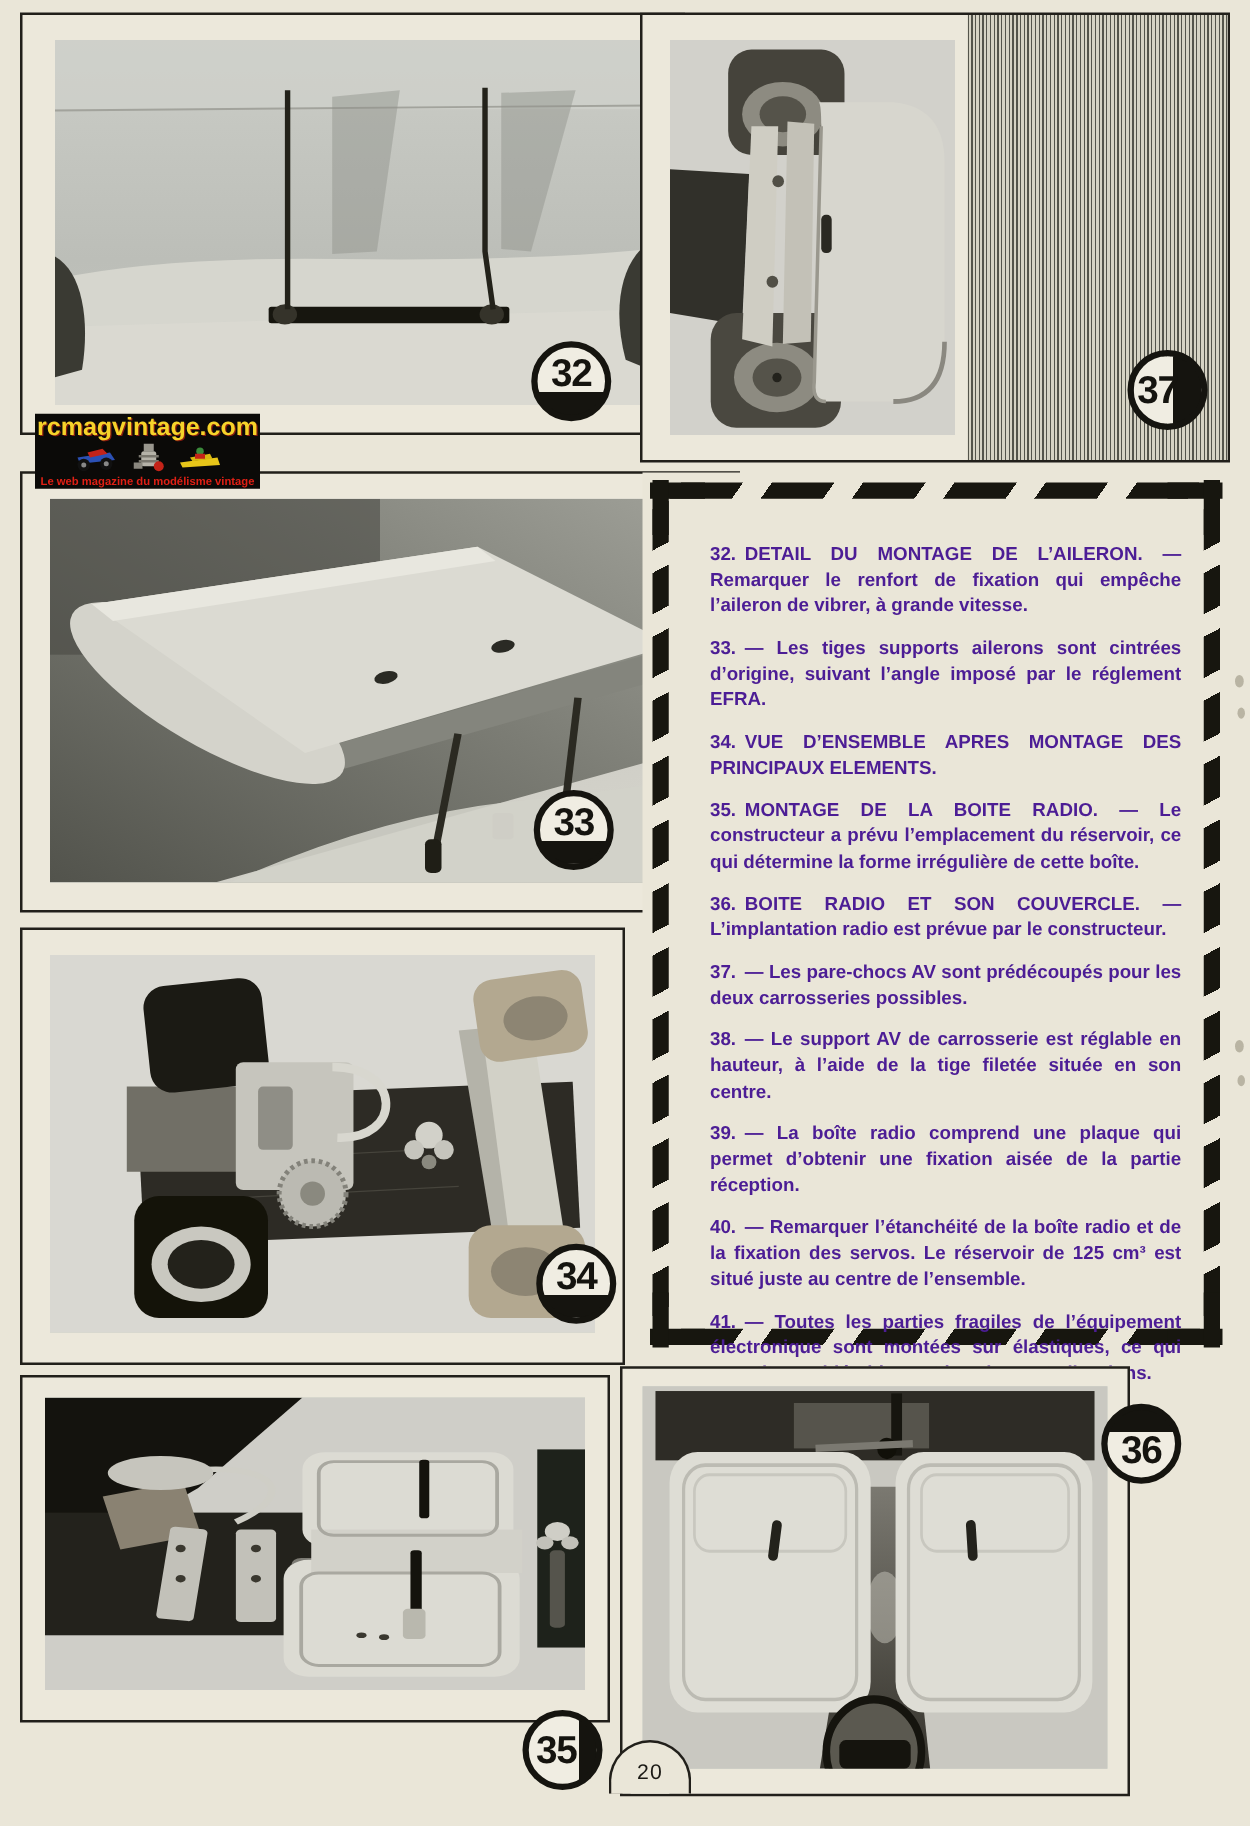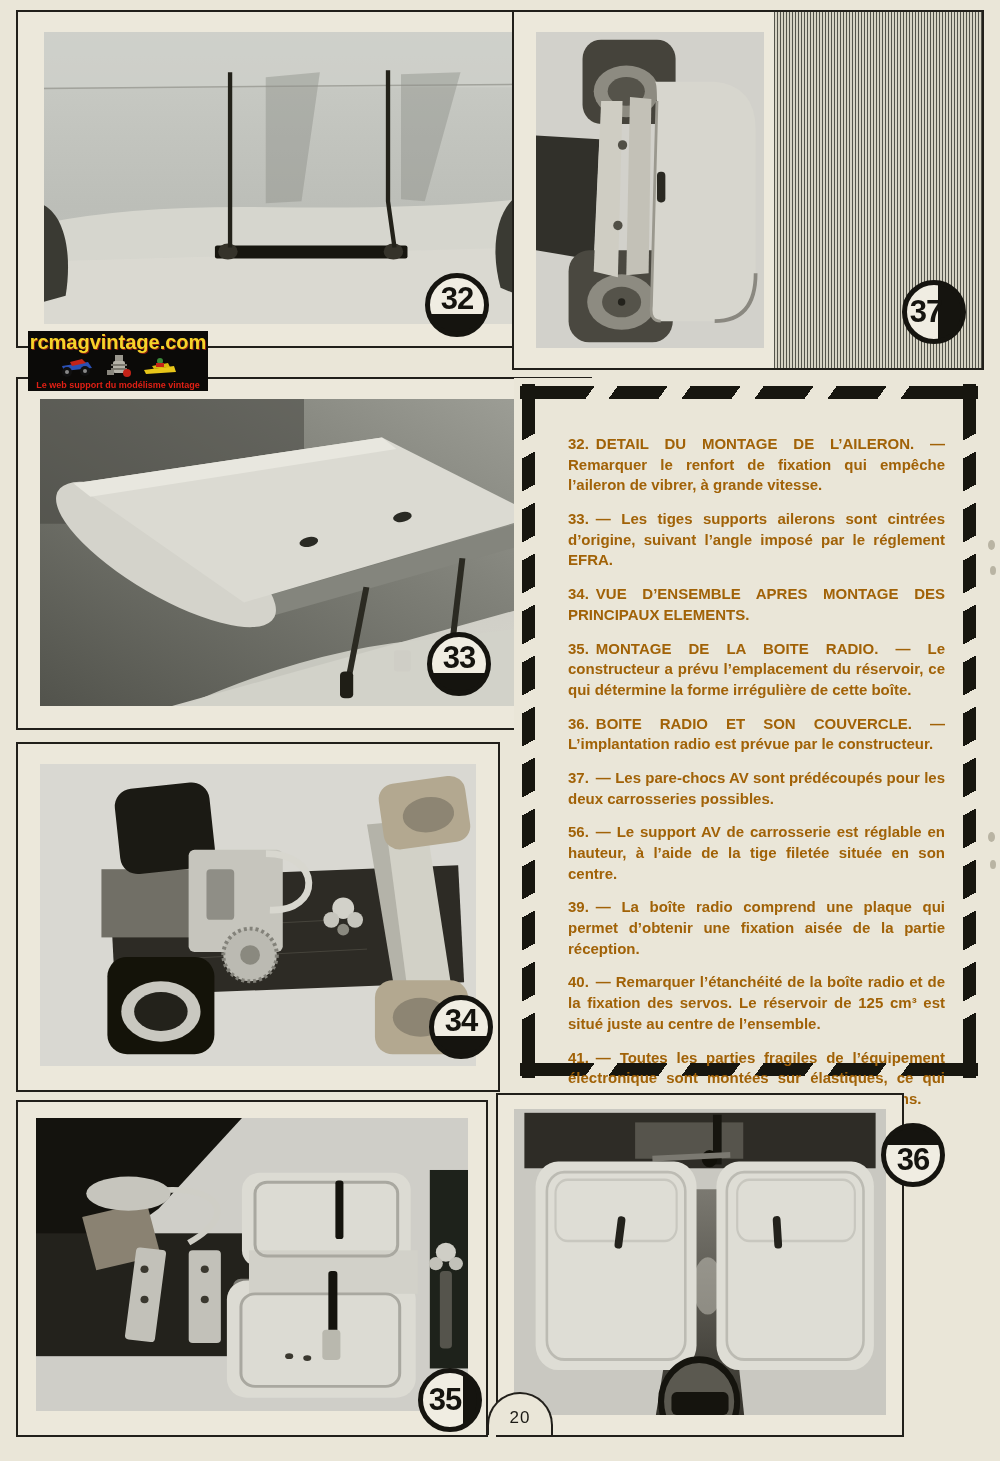--- a/index.html
+++ b/index.html
@@ -53,21 +53,21 @@
   .hz-left{top:26px;bottom:26px;left:8px;width:13px;transform:skewY(-28deg);}
   .hz-right{top:26px;bottom:26px;right:8px;width:13px;transform:skewY(-28deg);}
   .hz-corner{position:absolute;width:46px;height:46px;}
   .hz-corner i{position:absolute;background:#17160f;display:block;}
   .hz-ctl{left:6px;top:6px;} .hz-ctr{right:6px;top:6px;} .hz-cbl{left:6px;bottom:6px;} .hz-cbr{right:6px;bottom:6px;}
   .hz-ctl i.h,.hz-ctr i.h{top:2px;height:13px;} .hz-cbl i.h,.hz-cbr i.h{bottom:2px;height:13px;}
   .hz-ctl i.h,.hz-cbl i.h{left:0;width:44px;} .hz-ctr i.h,.hz-cbr i.h{right:0;width:44px;}
   .hz-ctl i.v,.hz-cbl i.v{left:2px;width:13px;} .hz-ctr i.v,.hz-cbr i.v{right:2px;width:13px;}
   .hz-ctl i.v,.hz-ctr i.v{top:0;height:44px;} .hz-cbl i.v,.hz-cbr i.v{bottom:0;height:44px;}
   .captions{position:absolute;left:54px;right:39px;top:56px;bottom:40px;}
-  .cap{margin:0 0 13px 0;font-weight:700;font-size:15px;line-height:1.38;text-align:justify;color:#a16207;}
+  .cap{margin:0 0 13px 0;font-weight:700;font-size:15px;line-height:1.38;text-align:justify;color:#4c1d95;}
   .cap .num{margin-right:7px;white-space:nowrap;}
   
   .stripes{
     position:absolute;
     background:repeating-linear-gradient(90deg,#54544b 0 1px,#d6d3c4 1px 3px);
   }
   
   .page-arch{
     position:absolute;left:487px;top:1392px;width:66px;height:43px;z-index:6;
     background:#eae6d8;border:2px solid #211f1a;border-bottom:none;
@@ -158,21 +158,21 @@
       <circle cx="21" cy="19" r="4" fill="#c42318"></circle>
       <rect x="1" y="16" width="7" height="5" fill="#8a877e"></rect>
     </svg>
     <svg width="36" height="24" viewBox="0 0 36 24">
       <polygon points="2,16 32,12 34,18 4,20" fill="#e8c619"></polygon>
       <polygon points="10,12 26,9 28,13 12,15" fill="#d8b80f"></polygon>
       <circle cx="18" cy="7" r="3" fill="#3a8a3a"></circle>
       <rect x="14" y="9" width="8" height="4" fill="#c42318"></rect>
     </svg>
   </div>
-  <div class="logo-sub">Le web support du modélisme vintage</div>
+  <div class="logo-sub">Le web magazine du modélisme vintage</div>
 </div>
 
 <div class="frame" style="left:16px;top:377px;width:576px;height:353px;">
   <div class="photo" style="left:22px;top:20px;right:22px;bottom:22px;">
     <svg viewBox="0 0 440 320" preserveAspectRatio="none">
       <defs>
         <linearGradient id="g33" x1="0" y1="1" x2="1" y2="0">
           <stop offset="0" stop-color="#52534c"></stop>
             <stop offset="0.55" stop-color="#7c7d75"></stop>
             <stop offset="1" stop-color="#a0a199"></stop>
@@ -261,28 +261,28 @@
       <i class="v"></i>
     </div>
 
   <div class="captions">
     <p class="cap"><span class="num">32.</span><span>DETAIL DU MONTAGE DE L’AILERON. — Remarquer le renfort de fixation qui empêche l’aileron de vibrer, à grande vitesse.</span></p>
     <p class="cap"><span class="num">33.</span><span>— Les tiges supports ailerons sont cintrées d’origine, suivant l’angle imposé par le réglement EFRA.</span></p>
     <p class="cap"><span class="num">34.</span><span>VUE D’ENSEMBLE APRES MONTAGE DES PRINCIPAUX ELEMENTS.</span></p>
     <p class="cap"><span class="num">35.</span><span>MONTAGE DE LA BOITE RADIO. — Le constructeur a prévu l’emplacement du réservoir, ce qui détermine la forme irrégulière de cette boîte.</span></p>
     <p class="cap"><span class="num">36.</span><span>BOITE RADIO ET SON COUVERCLE. — L’implantation radio est prévue par le constructeur.</span></p>
     <p class="cap"><span class="num">37.</span><span>— Les pare-chocs AV sont prédécoupés pour les deux carrosseries possibles.</span></p>
-    <p class="cap"><span class="num">56.</span><span>— Le support AV de carrosserie est réglable en hauteur, à l’aide de la tige filetée située en son centre.</span></p>
+    <p class="cap"><span class="num">38.</span><span>— Le support AV de carrosserie est réglable en hauteur, à l’aide de la tige filetée située en son centre.</span></p>
     <p class="cap"><span class="num">39.</span><span>— La boîte radio comprend une plaque qui permet d’obtenir une fixation aisée de la partie réception.</span></p>
     <p class="cap"><span class="num">40.</span><span>— Remarquer l’étanchéité de la boîte radio et de la fixation des servos. Le réservoir de 125 cm³ est situé juste au centre de l’ensemble.</span></p>
     <p class="cap"><span class="num">41.</span><span>— Toutes les parties fragiles de l’équipement électronique sont montées sur élastiques, ce qui amortit considérablement les chocs et vibrations.</span></p>
   </div>
 </div>
 
-<div class="frame" style="left:16px;top:1100px;width:472px;height:337px;">
+<div class="frame" style="left:16px;top:1100px;width:472px;height:278px;">
   <div class="photo" style="left:18px;top:16px;right:18px;bottom:24px;">
     <svg viewBox="0 0 430 310" preserveAspectRatio="none">
       <rect width="430" height="310" fill="#cfcec8"></rect>
       <polygon points="0,0 205,0 122,96 62,142 0,152" fill="#14130e"></polygon>
       <rect x="0" y="122" width="285" height="130" fill="#23221c"></rect>
       <rect x="392" y="55" width="38" height="210" fill="#1e221b"></rect>
       <rect x="52" y="96" width="66" height="58" fill="#8a8272" transform="rotate(-14 85 125)"></rect>
       <path d="M95,82 C170,62 212,96 152,132" stroke="#cfcec6" stroke-width="6" fill="none"></path>
       <ellipse cx="92" cy="80" rx="42" ry="18" fill="#c6c5bd"></ellipse>
       <rect x="94" y="138" width="30" height="98" rx="4" fill="#c2c1b9" transform="rotate(7 109 187)"></rect>

